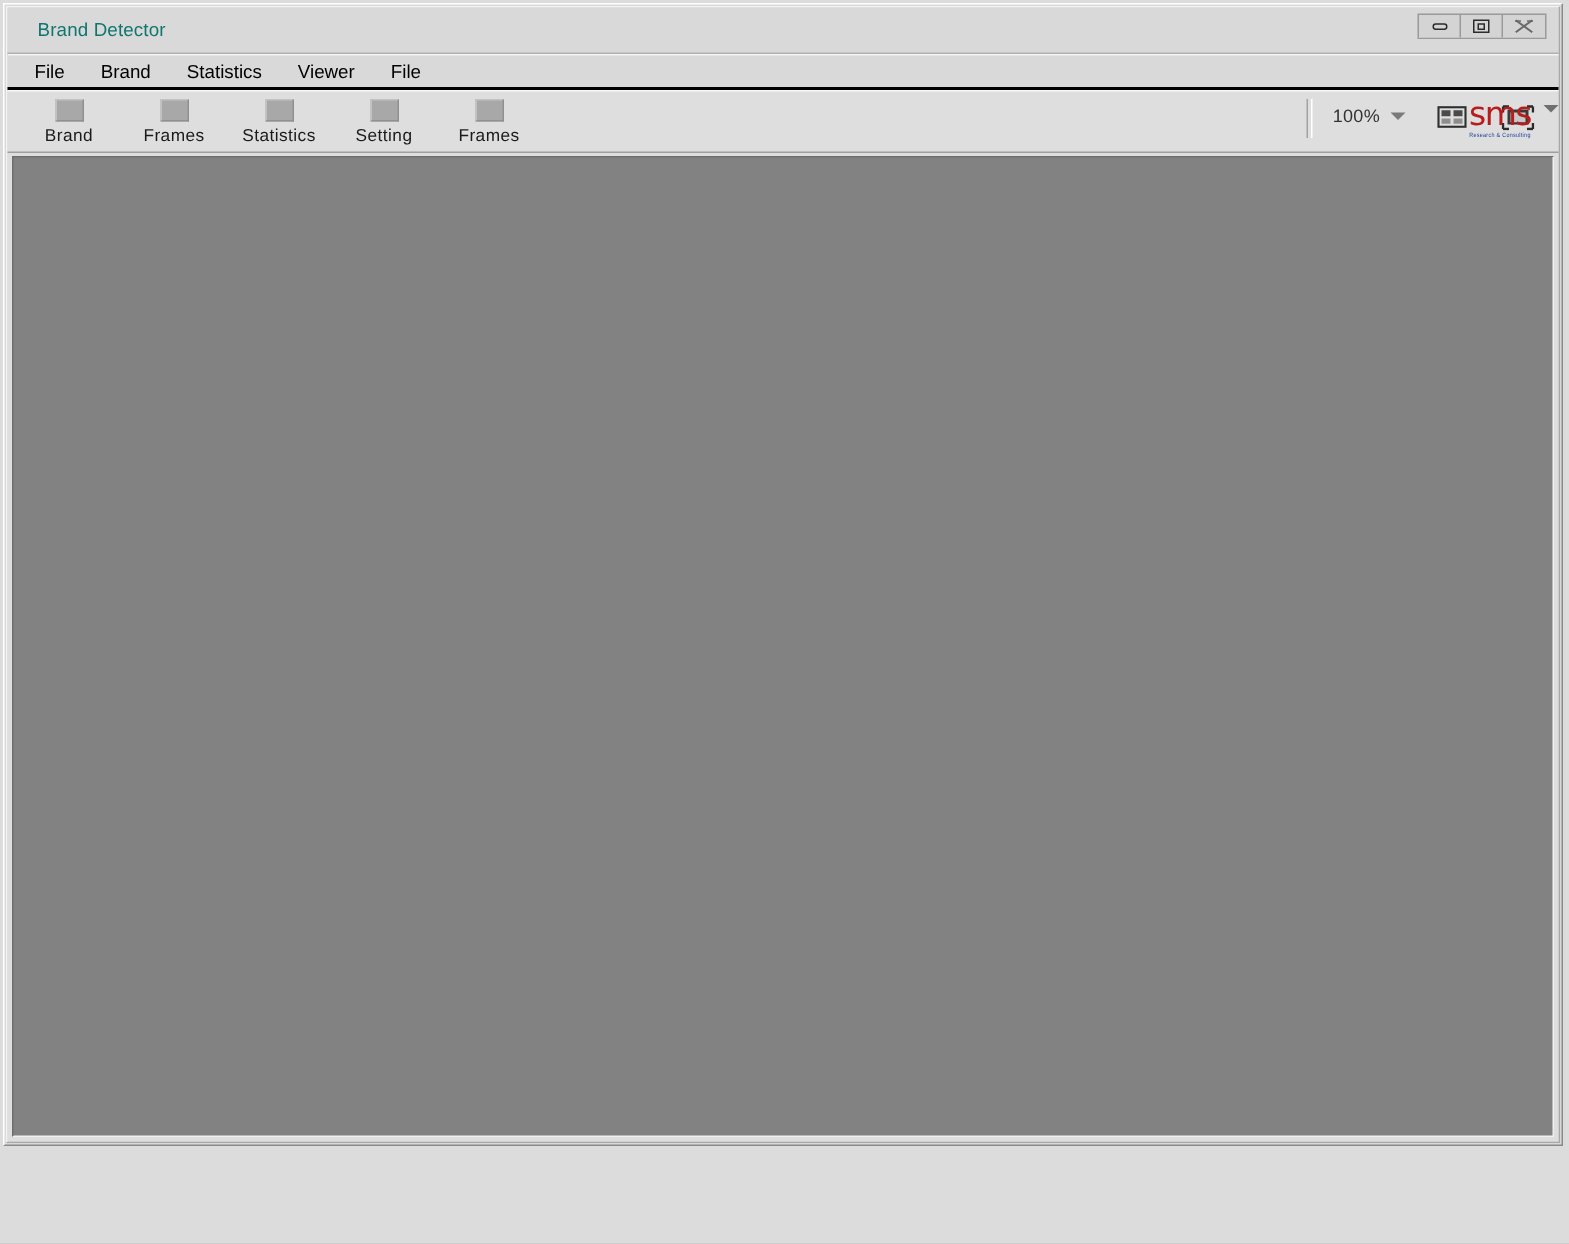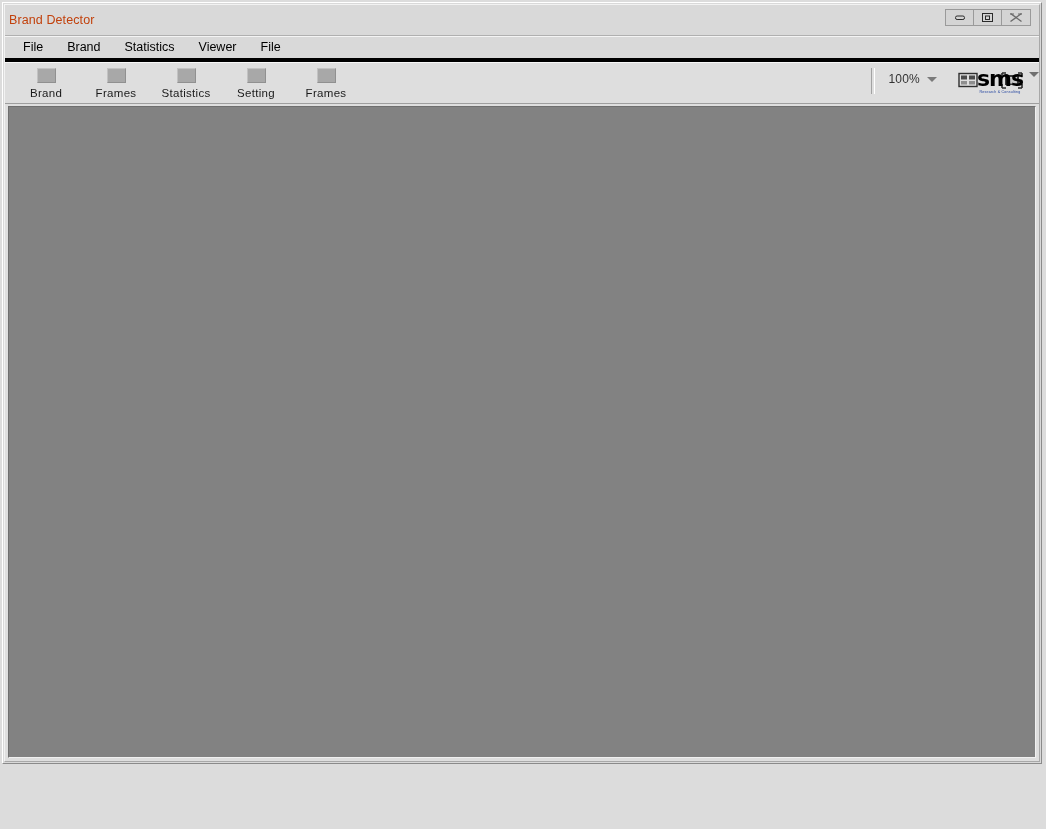--- a/index.html
+++ b/index.html
@@ -49,22 +49,22 @@
     height: 30px;
     min-height: 30px;
     background: #d9d9d9;
     display: flex;
     align-items: center;
     position: relative;
     border-bottom: 1px solid #b0b0b0;
   }
   .title-text {
     font-size: 12.5px;
-    color: #c2410c;
-    margin-left: 4px;
+    color: #0f766e;
+    margin-left: 20px;
     letter-spacing: 0.1px;
     white-space: nowrap;
   }
   .win-controls {
     position: absolute;
     right: 8px;
     top: 4px;
     display: flex;
     border: 1px solid #9a9a9a;
     background: #d4d4d4;
@@ -82,23 +82,23 @@
   }
   .win-btn:last-child { border-right: none; }
   .win-btn svg { display: block; }
 
   
   .menubar {
     height: 22px;
     min-height: 22px;
     background: #d9d9d9;
     display: flex;
-    align-items: center;
+    align-items: flex-end;
     padding-left: 6px;
-    border-bottom: 4px solid #000000;
+    border-bottom: 2px solid #000000;
     box-shadow: inset 0 1px 0 #f4f4f4;
   }
   .menu-item {
     font-size: 12.5px;
     color: #000000;
     padding: 2px 12px 3px 12px;
     white-space: nowrap;
     cursor: default;
   }
 
@@ -197,22 +197,22 @@
     position: absolute;
     right: 8px;
     top: 6px;
     width: 62px;
     display: flex;
     flex-direction: column;
     align-items: center;
   }
   .logo-mark {
     font-size: 22px;
-    font-weight: bold;
-    color: #000000;
+    font-weight: normal;
+    color: #b91c1c;
     line-height: 20px;
     letter-spacing: -1px;
     font-family: "DejaVu Sans", sans-serif;
   }
   .logo-sub {
     font-size: 3.6px;
     color: #1d3f9e;
     letter-spacing: 0.2px;
     margin-top: 1px;
     white-space: nowrap;

